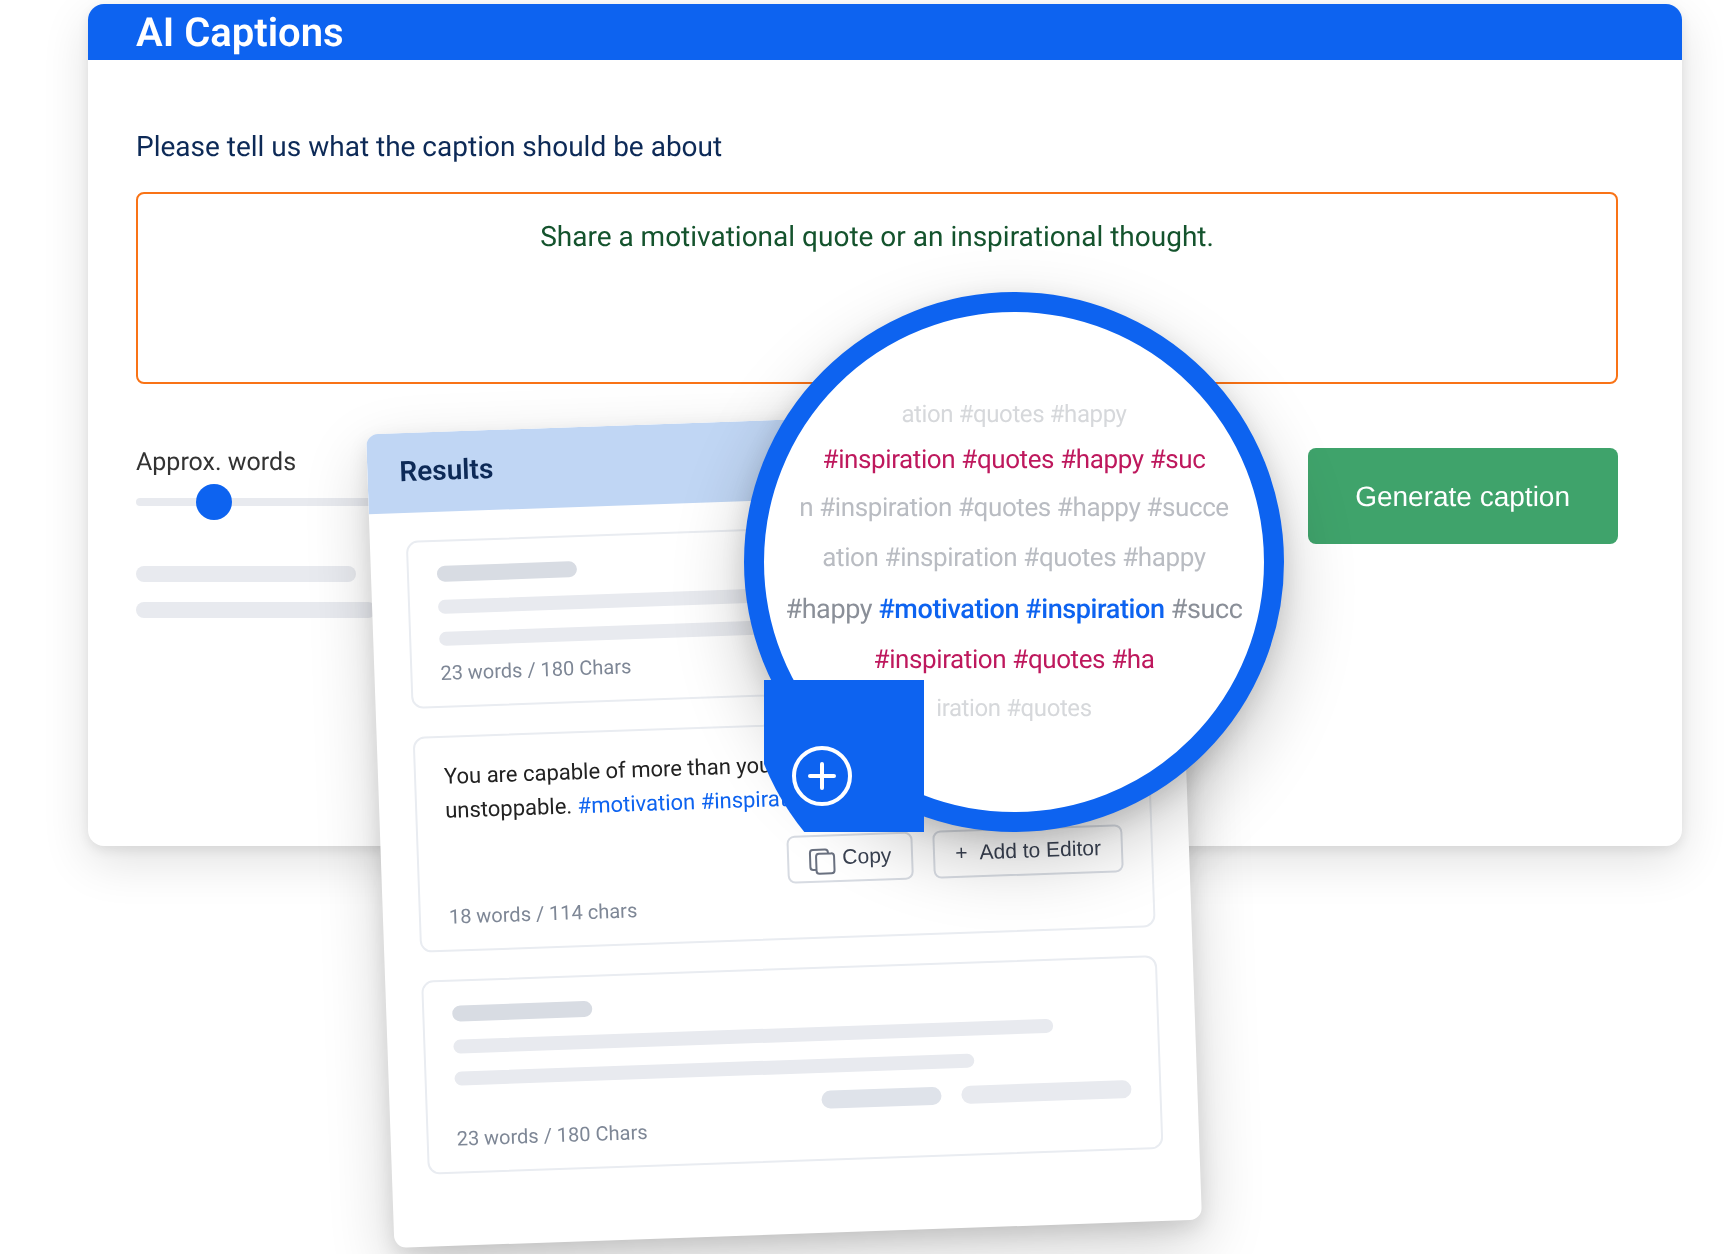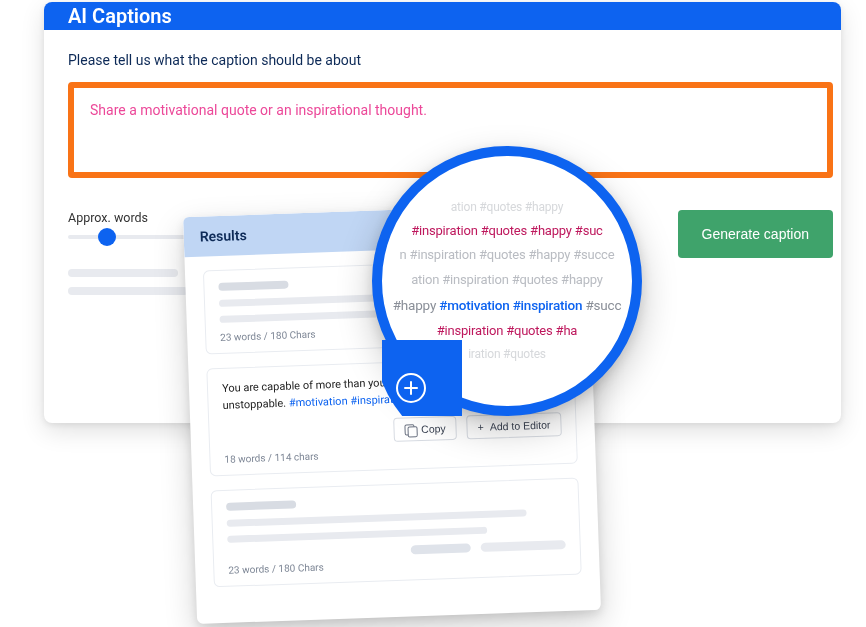--- a/index.html
+++ b/index.html
@@ -24,37 +24,39 @@
     overflow: hidden;
   }
   .main-header {
     background: #0d63f0;
     color: #fff;
     padding: 2px 24px;
     font-size: 20px;
     font-weight: 600;
   }
   .main-body {
-    padding: 22px 8px 0 24px;
+    padding: 22px 32px 0 24px;
+    margin-top: 14px;
   }
   .prompt-label {
     color: #0d2a57;
     font-size: 14px;
     margin-bottom: 14px;
   }
   .prompt-input {
     width: 100%;
     height: 96px;
-    border: 6px solid #f97316;
+    border: 1px solid #f97316;
     border-radius: 4px;
     padding: 14px 16px;
     font-size: 14px;
-    color: #ec4899;
+    color: #14532d;
     resize: none;
     font-family: inherit;
+    text-align: center;
   }
   .controls-row {
     display: flex;
     align-items: flex-start;
     justify-content: space-between;
     margin-top: 28px;
   }
   .approx-col {
     width: 130px;
   }

